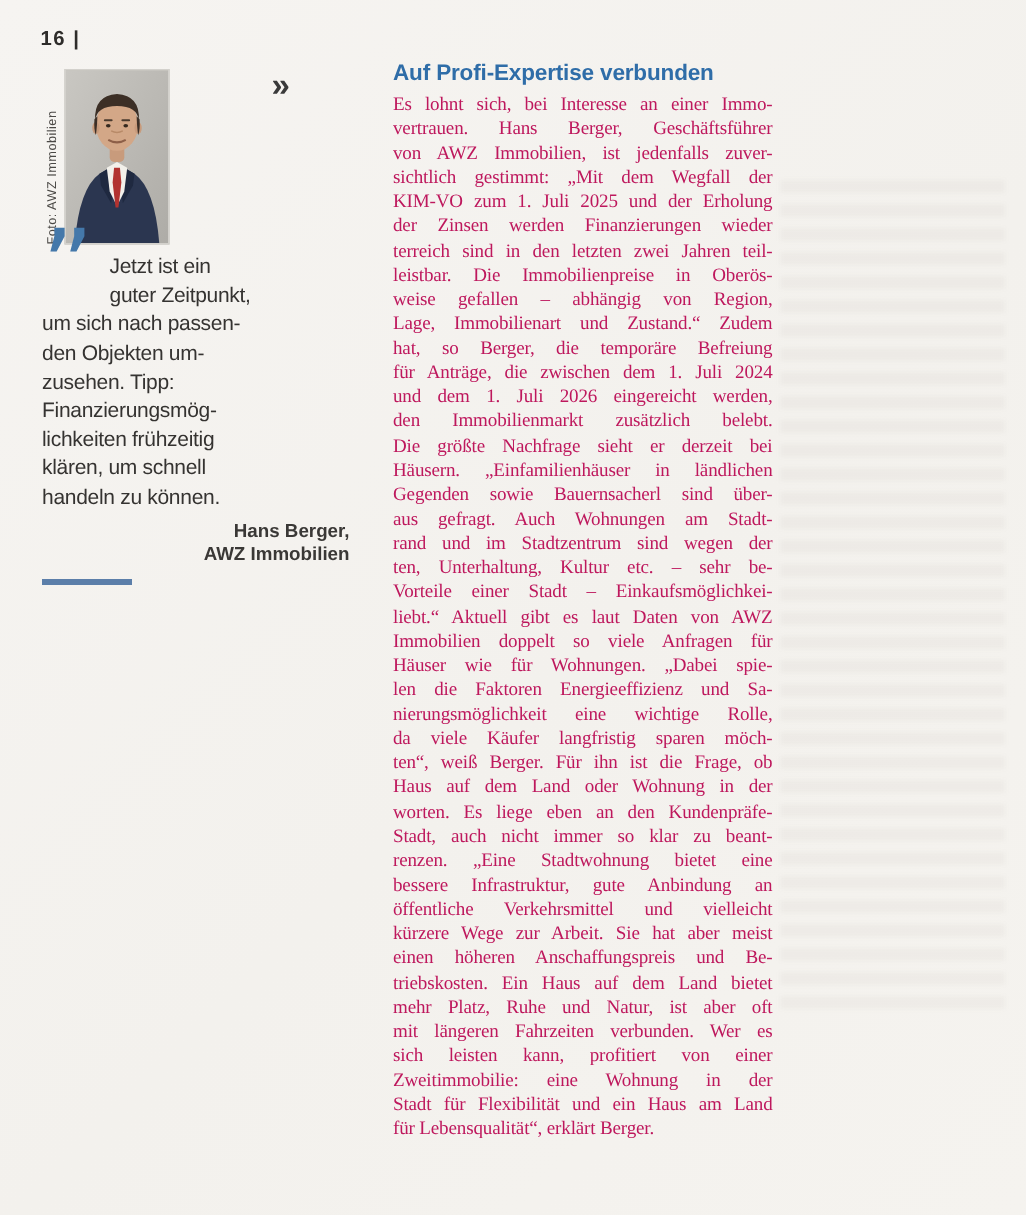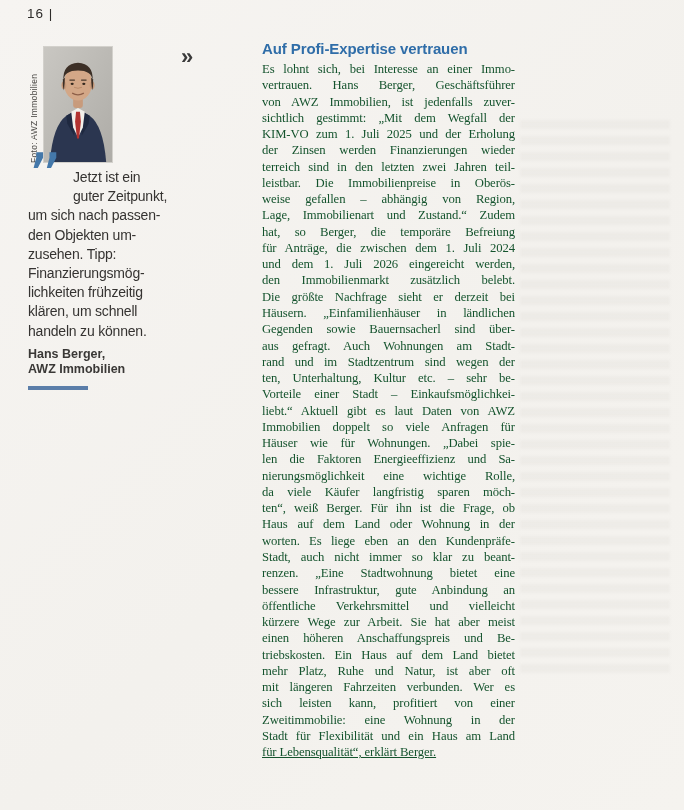--- a/index.html
+++ b/index.html
@@ -12,22 +12,22 @@
   }
   .page{position:absolute;inset:0;}
   
   .showthrough{
     position:absolute;left:520px;top:120px;width:150px;height:560px;
     background:repeating-linear-gradient(180deg,rgba(120,110,100,0.045) 0 9px,rgba(0,0,0,0) 9px 16px);
     filter:blur(1.5px);
     pointer-events:none;
   }
   .page-number{
-    position:absolute;left:27px;top:6px;
-    font-size:13.5px;font-weight:400;color:#2e2c2a;letter-spacing:1px;
+    position:absolute;left:27px;top:18px;
+    font-size:13.5px;font-weight:700;color:#2e2c2a;letter-spacing:1px;
   }
   
   .portrait{
     position:absolute;left:43px;top:46px;width:70px;height:117px;
     border:1px solid #d3d1cc;box-sizing:border-box;background:#bcbab5;
   }
   .portrait svg{display:block;width:100%;height:100%;}
   .photo-credit{
     position:absolute;left:29px;top:163px;
     transform:rotate(-90deg);transform-origin:0 0;
@@ -46,43 +46,43 @@
     letter-spacing:-4px;
   }
   .quote-lines{padding-top:6px;}
   .quote-lines div{
     font-size:14px;line-height:19.2px;font-weight:500;color:#353331;
     letter-spacing:-0.2px;
   }
   .quote-lines div:nth-child(-n+2){padding-left:45px;}
   .attribution{margin-top:6px;}
   .attribution div{
-    font-size:12.5px;line-height:15.5px;font-weight:700;color:#3a3836;
+    font-size:12.5px;line-height:15.5px;font-weight:700;color:#3a3836;text-align:right;
   }
   .accent-rule{
     margin-top:8px;width:60px;height:4.5px;
     background:var(--rule-blue,#5b7ea9);
   }
   
   .article{position:absolute;left:262px;top:40px;width:253px;}
   .article-heading{
     margin:0 0 3px 0;
     font-size:15px;line-height:18px;font-weight:700;
     color:var(--accent-blue,#2f6da8);
     letter-spacing:-0.1px;
   }
   .body-lines div{
     font-family:"Liberation Serif",serif;
     font-size:12.7px;height:16.28px;line-height:16.28px;
     letter-spacing:-0.1px;
-    color:#14532d;
+    color:#be185d;
     text-align:justify;text-align-last:justify;
     white-space:nowrap;
   }
-  .body-lines div:last-child{text-align-last:left;text-decoration:underline;}
+  .body-lines div:last-child{text-align-last:left;}
 </style>
 </head>
 <body>
 
 <div class="page">
 
   <div class="showthrough"></div>
 
   <div class="page-number">16 |</div>
 
@@ -141,21 +141,21 @@
         <div>handeln zu können.</div>
       </div>
     <div class="attribution">
         <div>Hans Berger,</div>
         <div>AWZ Immobilien</div>
       </div>
     <div class="accent-rule"></div>
   </div>
 
   <div class="article">
-    <h2 class="article-heading">Auf Profi-Expertise vertrauen</h2>
+    <h2 class="article-heading">Auf Profi-Expertise verbunden</h2>
     <div class="body-lines">
         <div>Es lohnt sich, bei Interesse an einer Immo-</div>
         <div>vertrauen. Hans Berger, Geschäftsführer</div>
         <div>von AWZ Immobilien, ist jedenfalls zuver-</div>
         <div>sichtlich gestimmt: „Mit dem Wegfall der</div>
         <div>KIM-VO zum 1. Juli 2025 und der Erholung</div>
         <div>der Zinsen werden Finanzierungen wieder</div>
         <div>terreich sind in den letzten zwei Jahren teil-</div>
         <div>leistbar. Die Immobilienpreise in Oberös-</div>
         <div>weise gefallen – abhängig von Region,</div>

